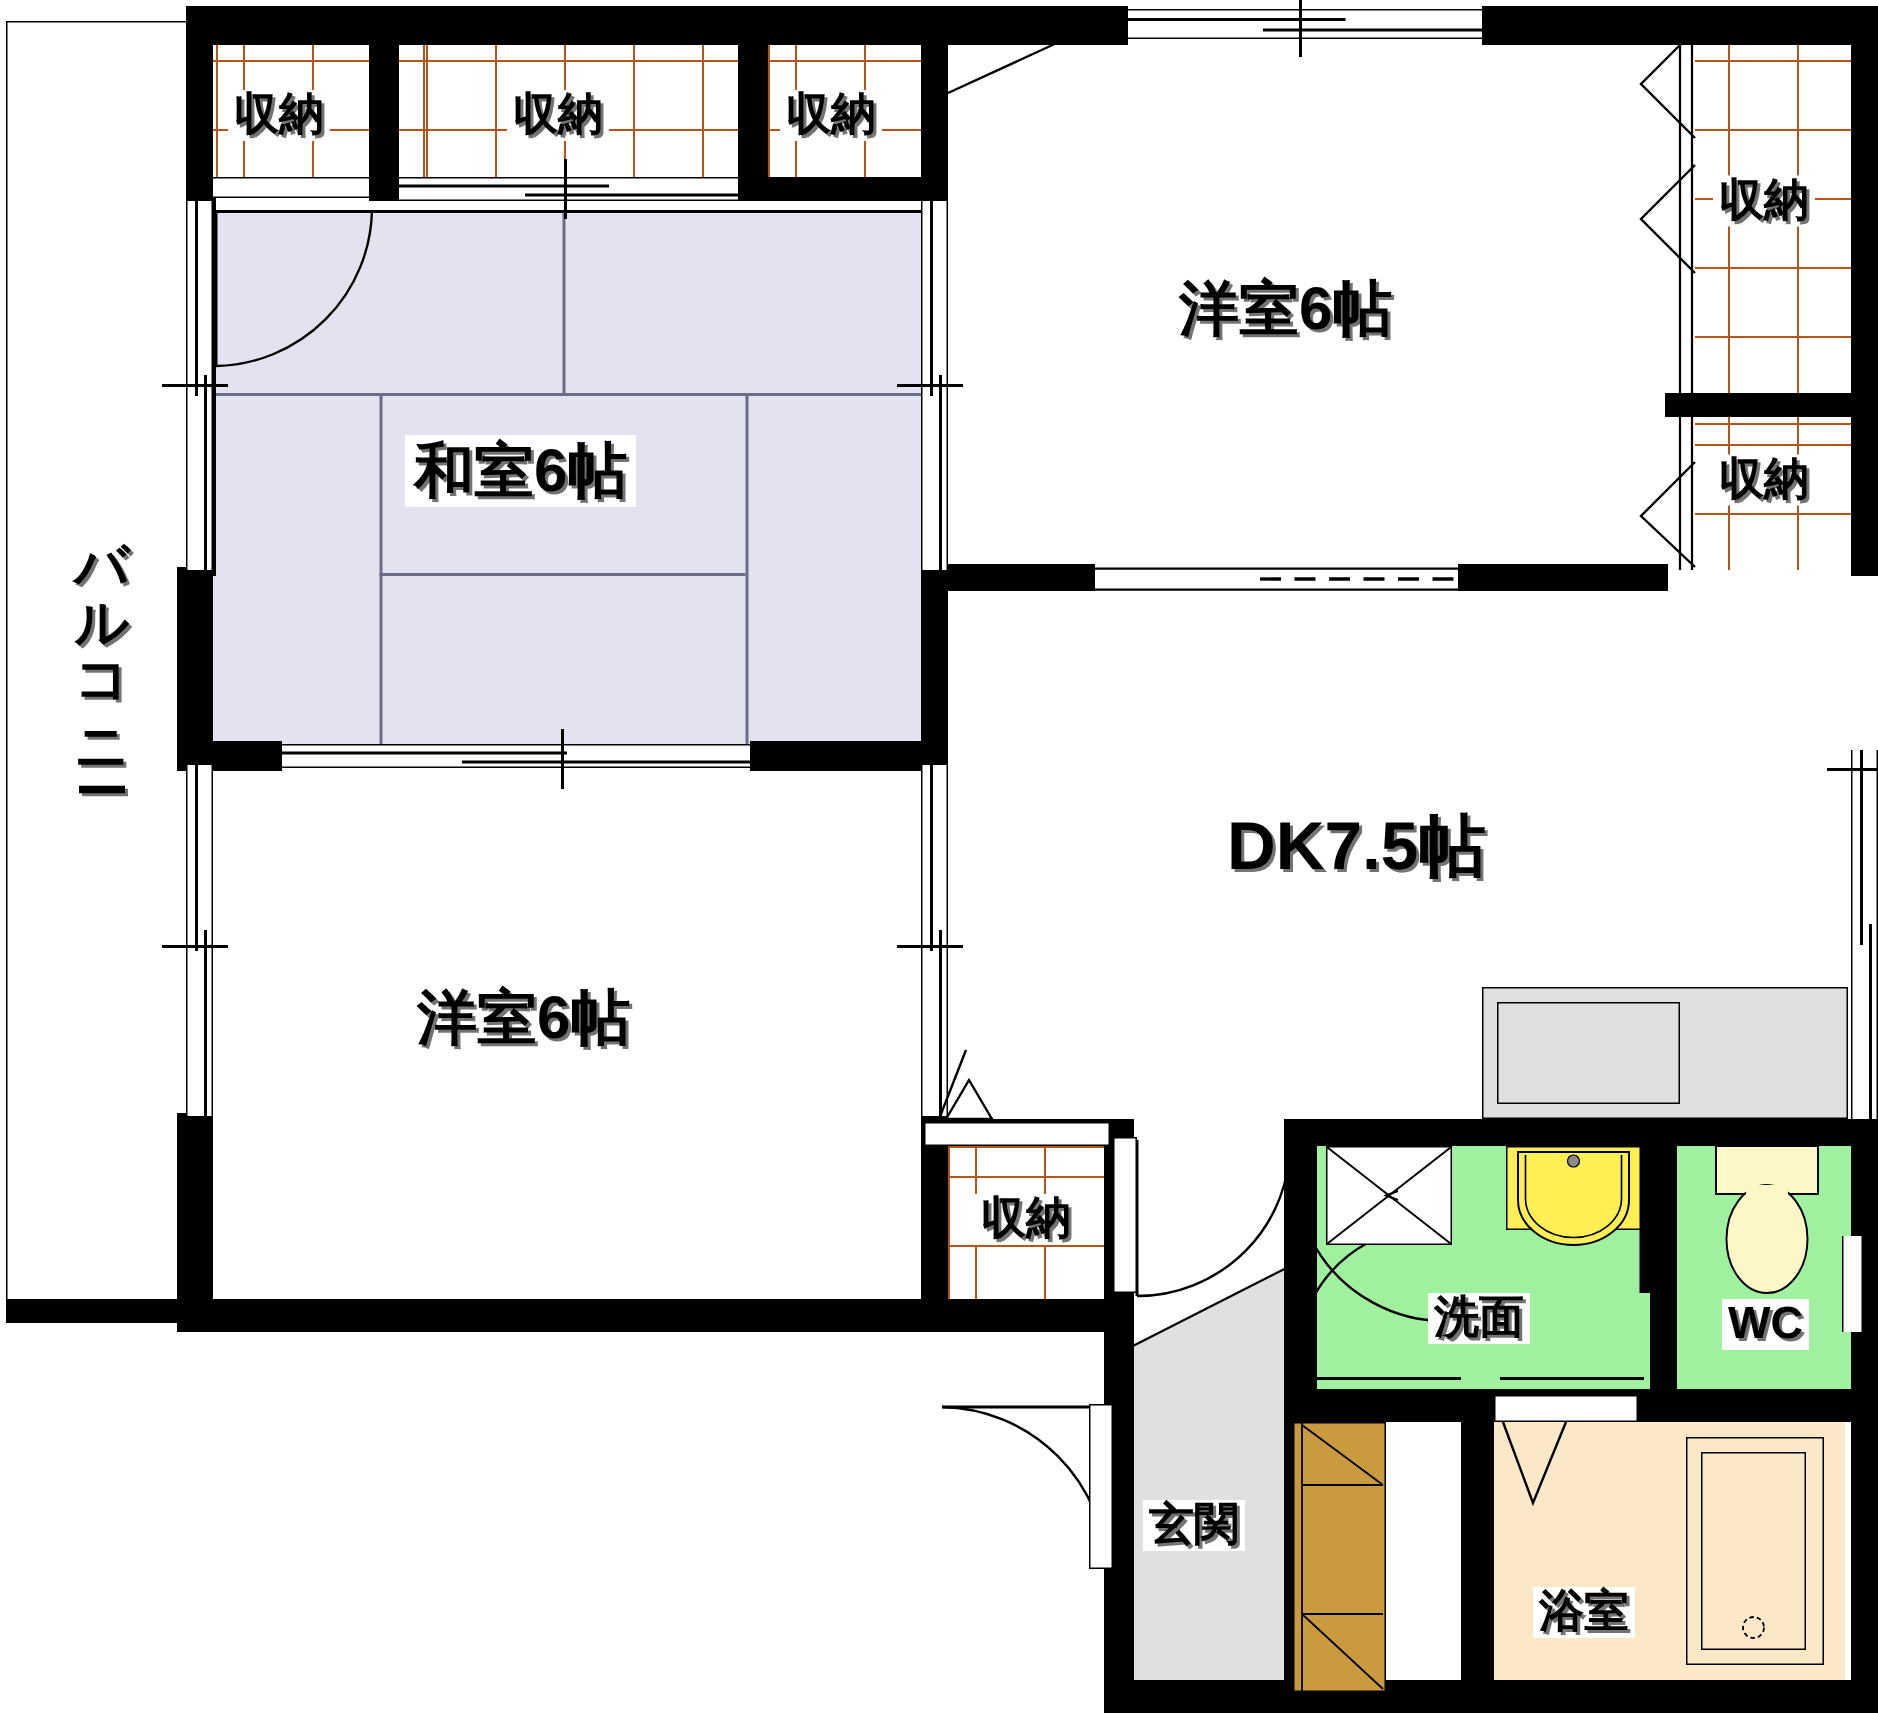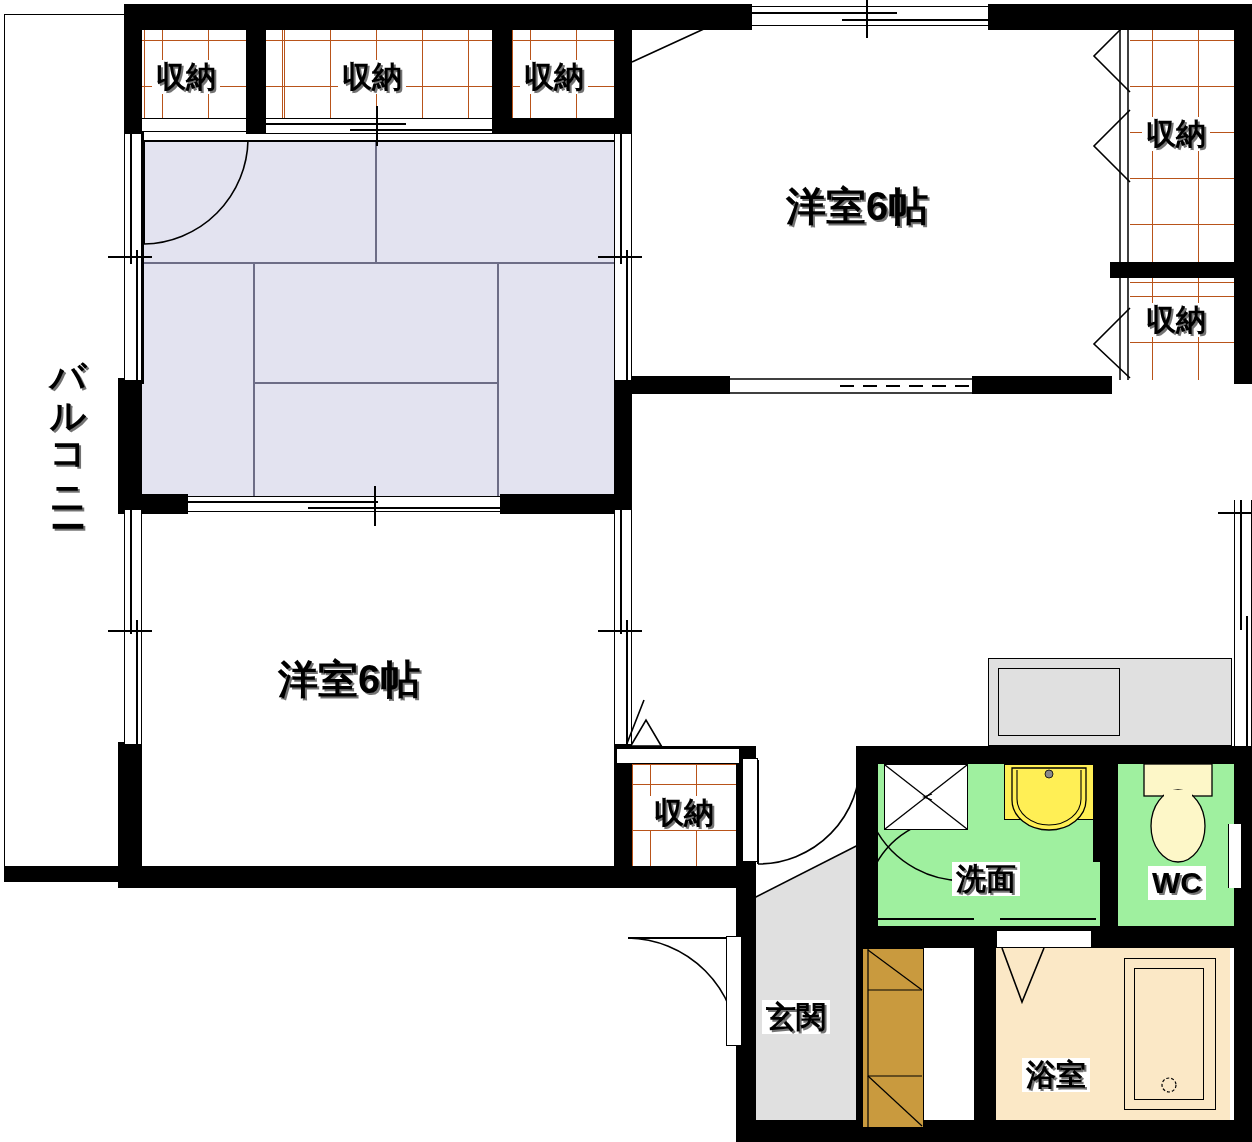--- a/index.html
+++ b/index.html
@@ -391,25 +391,27 @@
       <line x1="6" y1="42" x2="60" y2="42" stroke="#000" stroke-width="1.2"></line>
       <line x1="6" y1="128" x2="60" y2="128" stroke="#000" stroke-width="1.2"></line>
       <line x1="6" y1="2" x2="60" y2="42" stroke="#000" stroke-width="1.2"></line>
       <line x1="6" y1="128" x2="60" y2="178" stroke="#000" stroke-width="1.2"></line>
     </svg>
   </div>
 
   <div class="thinline" style="left:878px; top:918px; width:96px; height:1.5px;"></div>
   <div class="thinline" style="left:1000px; top:918px; width:96px; height:1.5px;"></div>
 
+  <div class="label mid" style="left:270px; top:290px;">和室6帖</div>
 
   <div class="label mid" style="left:780px; top:182px;">洋室6帖</div>
 
   <div class="label mid" style="left:272px; top:655px;">洋室6帖</div>
 
+  <div class="label big" style="left:812px; top:537px;">DK7.5帖</div>
 
   <div class="label small" style="left:952px; top:862px;">洗面</div>
 
   <div class="label small" style="left:1148px; top:866px;">WC</div>
 
   <div class="label small" style="left:1022px; top:1010px;margin-top:48px;">浴室</div>
 
   <div class="label small" style="left:762px; top:1000px;">玄関</div>
 
   <div class="label vert" style="left:48px; top:332px;">バルコニー</div>

